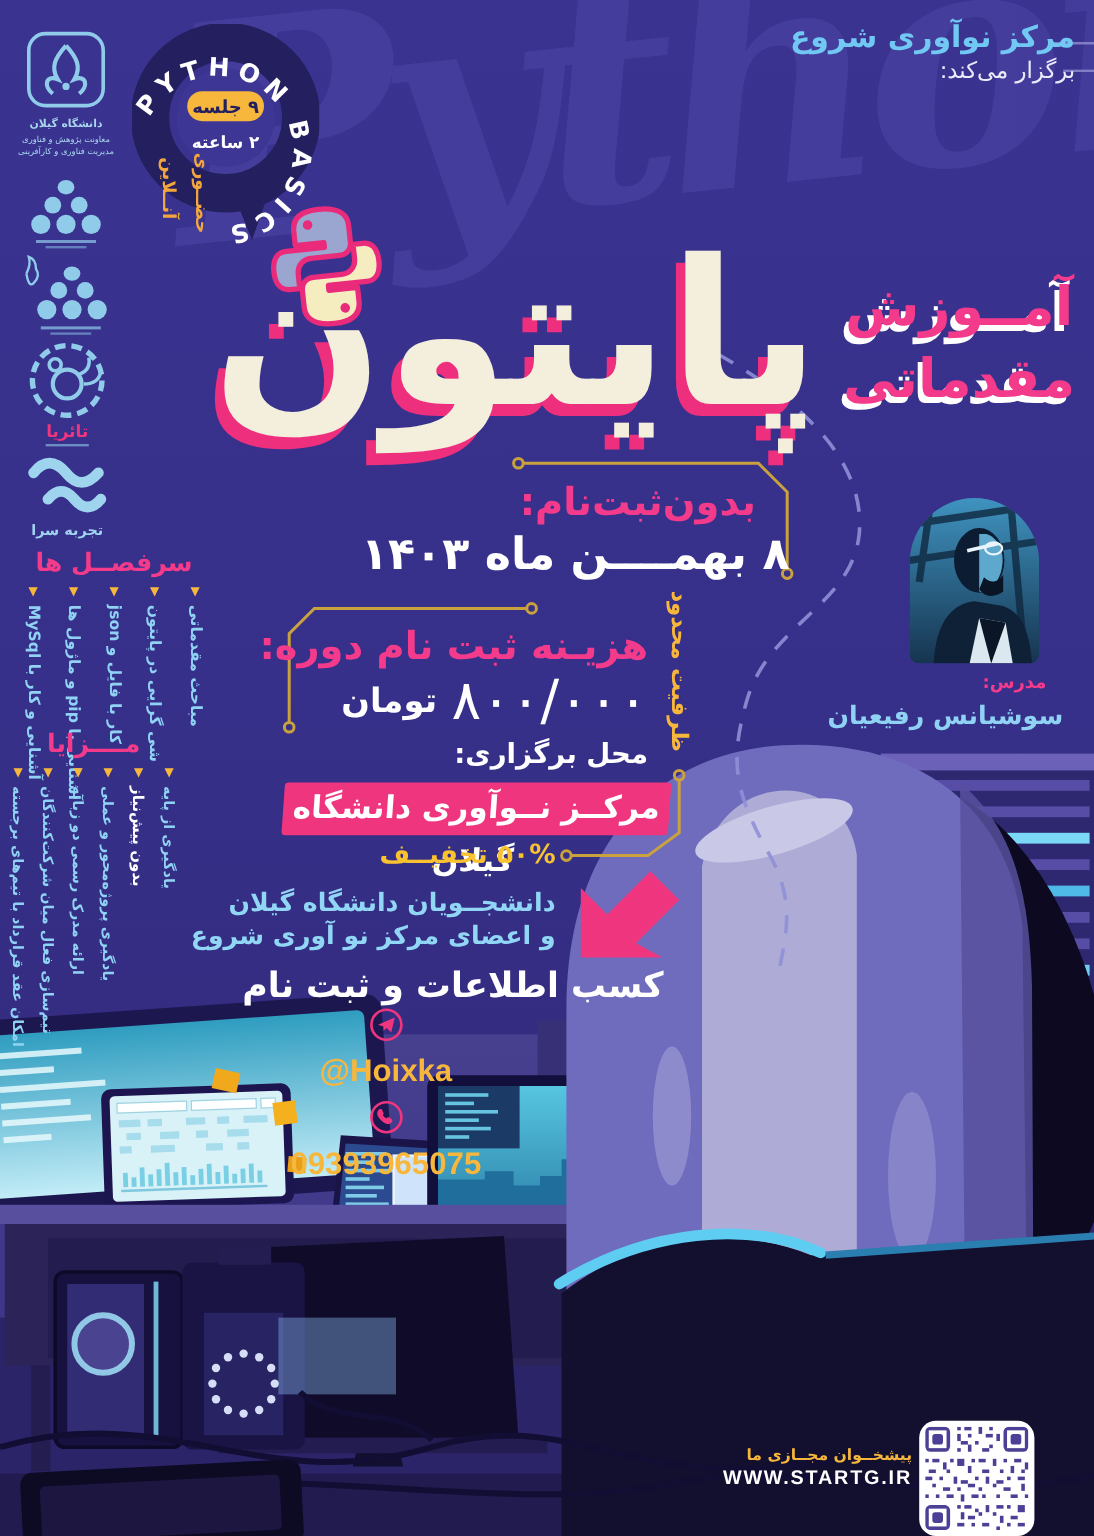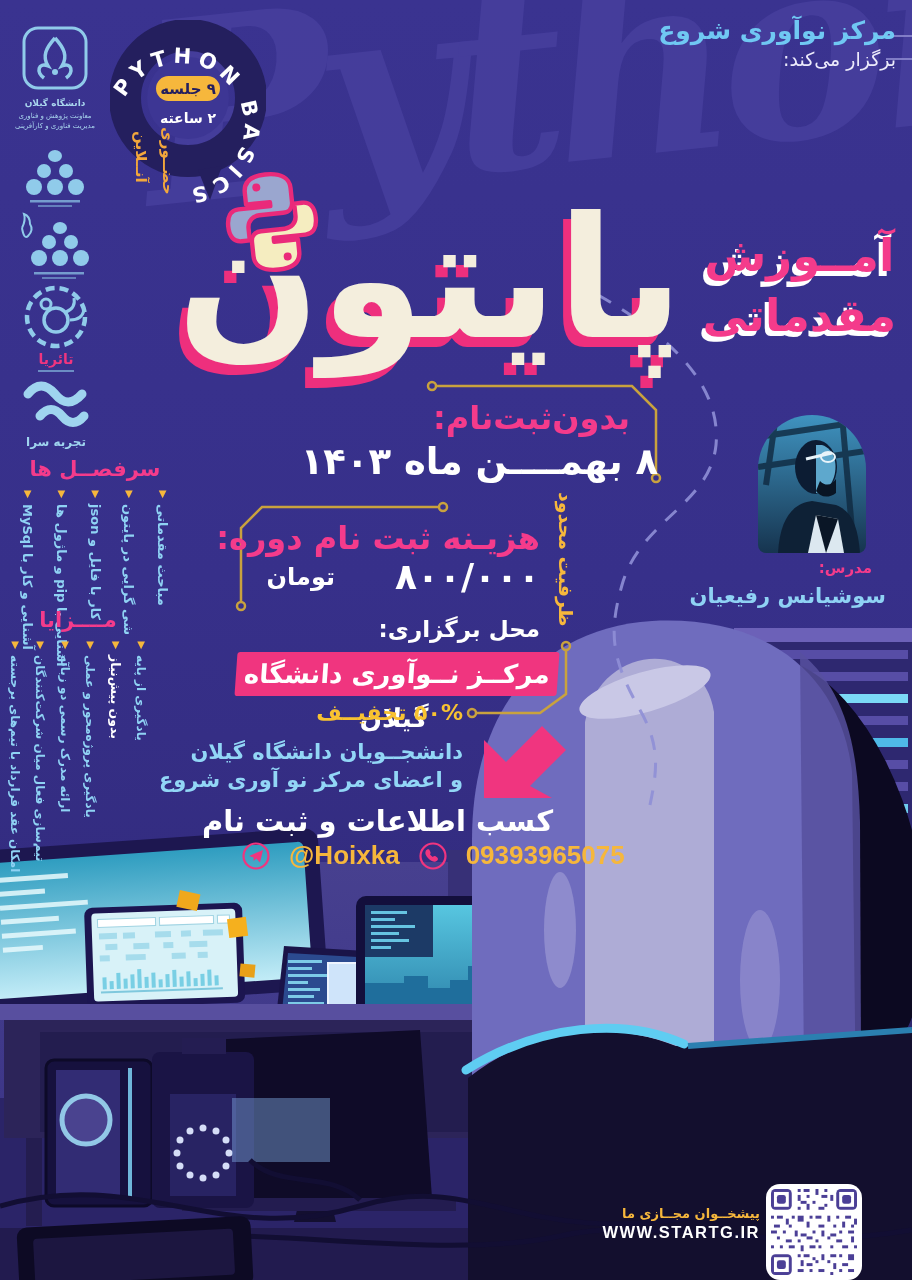--- a/index.html
+++ b/index.html
@@ -29,32 +29,32 @@
   .title-main{left:150px;top:148px;width:560px;height:272px;text-align:center;color:#f4eedd;
     font-size:168px;font-weight:bold;line-height:262px;text-shadow:-8px 10px 0 #ee2f7d;}
   .title-sub{right:16px;top:186px;text-align:center;color:#f43b8b;font-weight:bold;font-size:45px;line-height:60px;
     text-shadow:-4px 5px 0 #ffffff;margin-top:40px;}
 
   .pinkTxt{color:#f43b8b;font-weight:bold;}
   .deadline-label{right:282px;top:399px;font-size:32px;}
   .deadline-value{right:254px;top:440px;font-size:37px;font-weight:bold;color:#ffffff;}
   .fee-label{right:372px;top:519px;font-size:32px;}
   .fee-row{right:372px;top:556px;display:flex;direction:rtl;align-items:center;gap:12px;}
-  .fee-amount{font-size:36px;font-weight:bold;color:#fff;letter-spacing:7px;margin-left:48px;}
-  .fee-unit{font-size:24px;font-weight:bold;color:#fff;}
+  .fee-amount{font-size:46px;font-weight:normal;color:#fff;letter-spacing:7px;}
+  .fee-unit{font-size:28px;font-weight:bold;color:#fff;}
   .venue-label{right:372px;top:616px;font-size:23px;font-weight:bold;color:#fff;}
   .capacity{left:555px;top:492px;writing-mode:vertical-rl;text-orientation:mixed;
     font-size:19px;font-weight:bold;color:#f6b73c;white-space:nowrap;}
   .venue-box{left:236px;top:652px;width:322px;height:44px;background:#f0357f;transform:skewX(-4deg);
     text-align:center;line-height:44px;font-size:26px;font-weight:bold;color:#fff;border-radius:3px;}
   .discount{right:449px;top:700px;font-size:22px;font-weight:bold;color:#f8c231;}
   .elig{right:449px;font-size:21px;font-weight:bold;color:#92d6f6;}
   .elig1{top:740px;} .elig2{top:768px;}
   .cta-head{right:359px;top:804px;font-size:29px;font-weight:bold;color:#fff;}
-  .contact{left:242px;top:840px;display:flex;align-items:center;gap:19px;direction:ltr;}
+  .contact{left:242px;top:840px;display:flex;align-items:center;gap:9px;direction:ltr;flex-direction:column;}
   .contact .latin{font-family:"Liberation Sans",sans-serif;font-weight:bold;color:#f6b73c;font-size:26px;}
 
   .instructor-label{right:40px;top:559px;font-size:15px;}
   .instructor-name{right:26px;top:584px;font-size:21px;font-weight:bold;color:#8fd2f4;}
   .photo{left:758px;top:415px;width:108px;height:138px;border-radius:54px 54px 8px 8px;overflow:hidden;}
 
   
   .vblock{text-align:center;}
   .vtitle{font-size:21px;font-weight:bold;color:#f43b8b;margin-bottom:8px;}
   .vlist{display:flex;direction:rtl;justify-content:space-between;}

